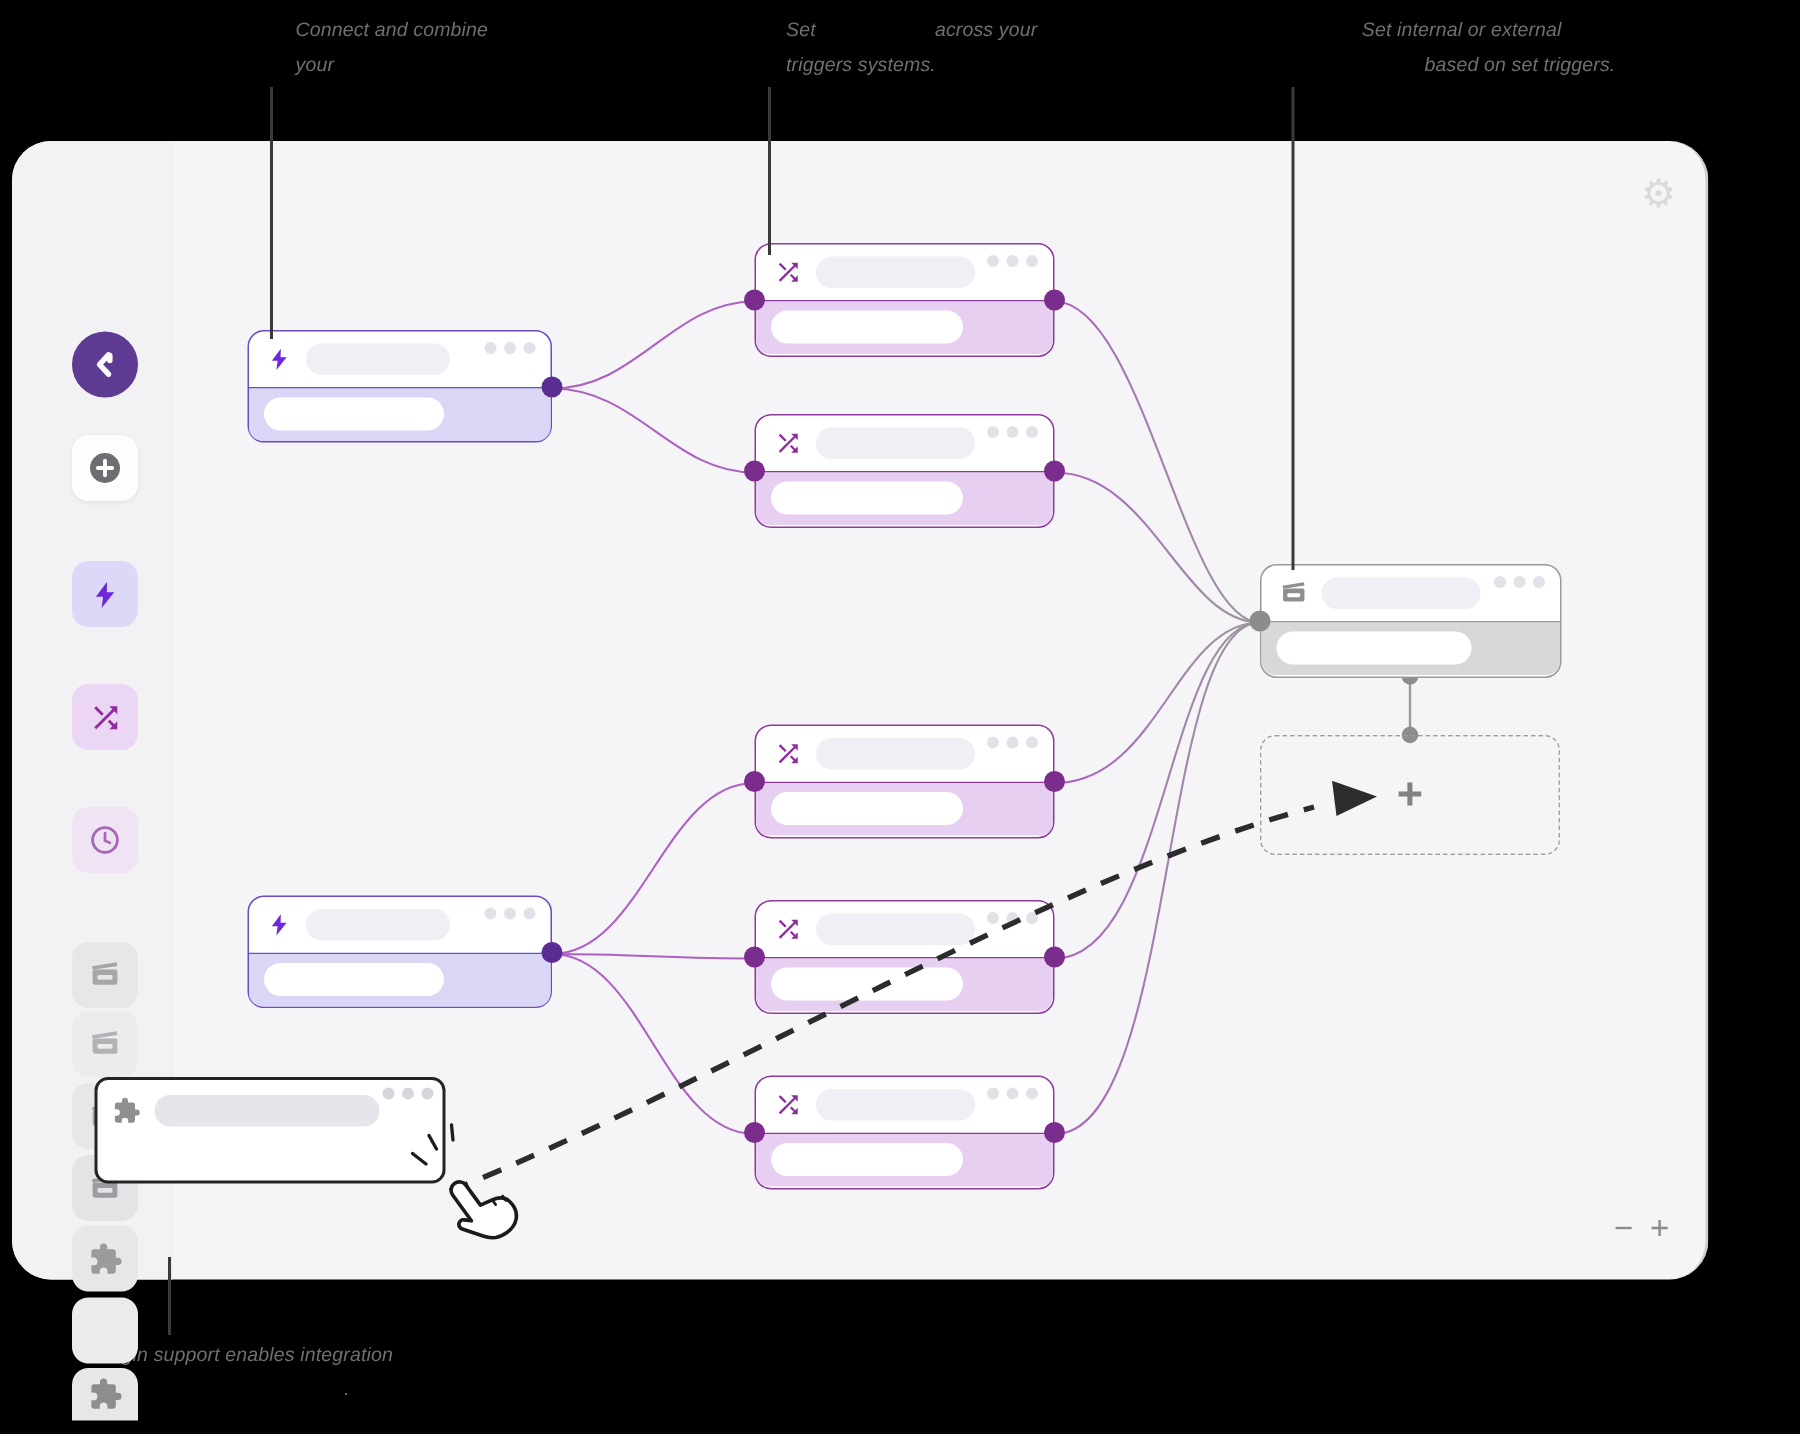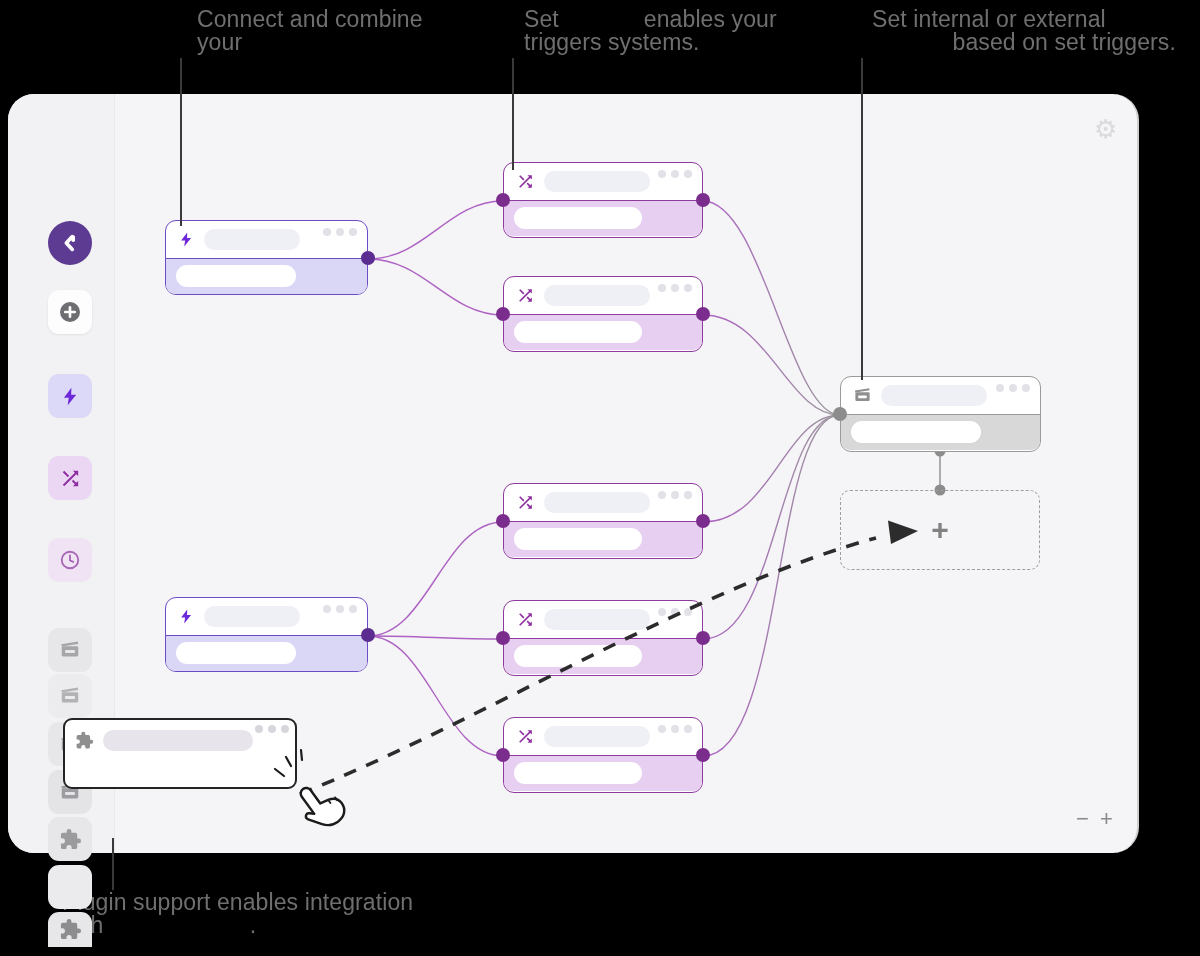--- a/index.html
+++ b/index.html
@@ -1,22 +1,22 @@
 <!DOCTYPE html>
 <html><head>
 <meta charset="utf-8">
 <style>
   * { margin:0; padding:0; box-sizing:border-box; }
   html,body { width:1200px; height:956px; background:#000; overflow:hidden;
               font-family:"Liberation Sans", sans-serif; }
   .abs { position:absolute; }
 
   
-  .ann { position:absolute; color:#6f6f6f; font-size:23px; line-height:23px;
-         font-weight:500; letter-spacing:.1px; }
+  .ann { position:absolute; color:#6f6f6f; font-size:13px; line-height:23px;
+         font-weight:500; letter-spacing:.1px;font-style:italic; }
   .gap { display:inline-block; height:10px; }
   .vline { position:absolute; width:2px; background:#3a3a3a; z-index:60; }
 
   
   .canvas { position:absolute; left:8px; top:94px; width:1131px; height:759px;
             background:#f5f4f6; border-radius:26px; border-right:2px solid #cfced1; }
   .sidebar { position:absolute; left:8px; top:94px; width:107px; height:759px;
              background:#f2f1f3; border-radius:26px 0 0 26px; border-right:1px solid #e9e8ea; }
   .tile { position:absolute; left:40px; width:44px; height:44px; border-radius:11px;
           display:flex; align-items:center; justify-content:center; }
@@ -66,25 +66,25 @@
 
 <div class="ann" style="left:197px; top:8px;">
   <span>Connect and combine</span><br>
   <span>your</span>
   <span class="gap" style="width:150px"></span>
 </div>
 
 <div class="ann" style="left:524px; top:8px;">
   <span>Set</span>
   <span class="gap" style="width:72px"></span>
-  <span>enables your</span><br>
+  <span>across your</span><br>
   <span>triggers systems.</span>
 </div>
 
-<div class="ann" style="left:872px; top:8px;">
+<div class="ann" style="left:872px; top:8px;text-align:center;">
   <span>Set internal or external</span><br>
   <span class="gap" style="width:74px"></span>
   <span>based on set triggers.</span>
 </div>
 
 <div class="ann" style="left:62px; top:891px;">
   <span>Plugin support enables integration</span><br>
   <span>with</span>
   <span class="gap" style="width:140px"></span><span>.</span>
 </div>

